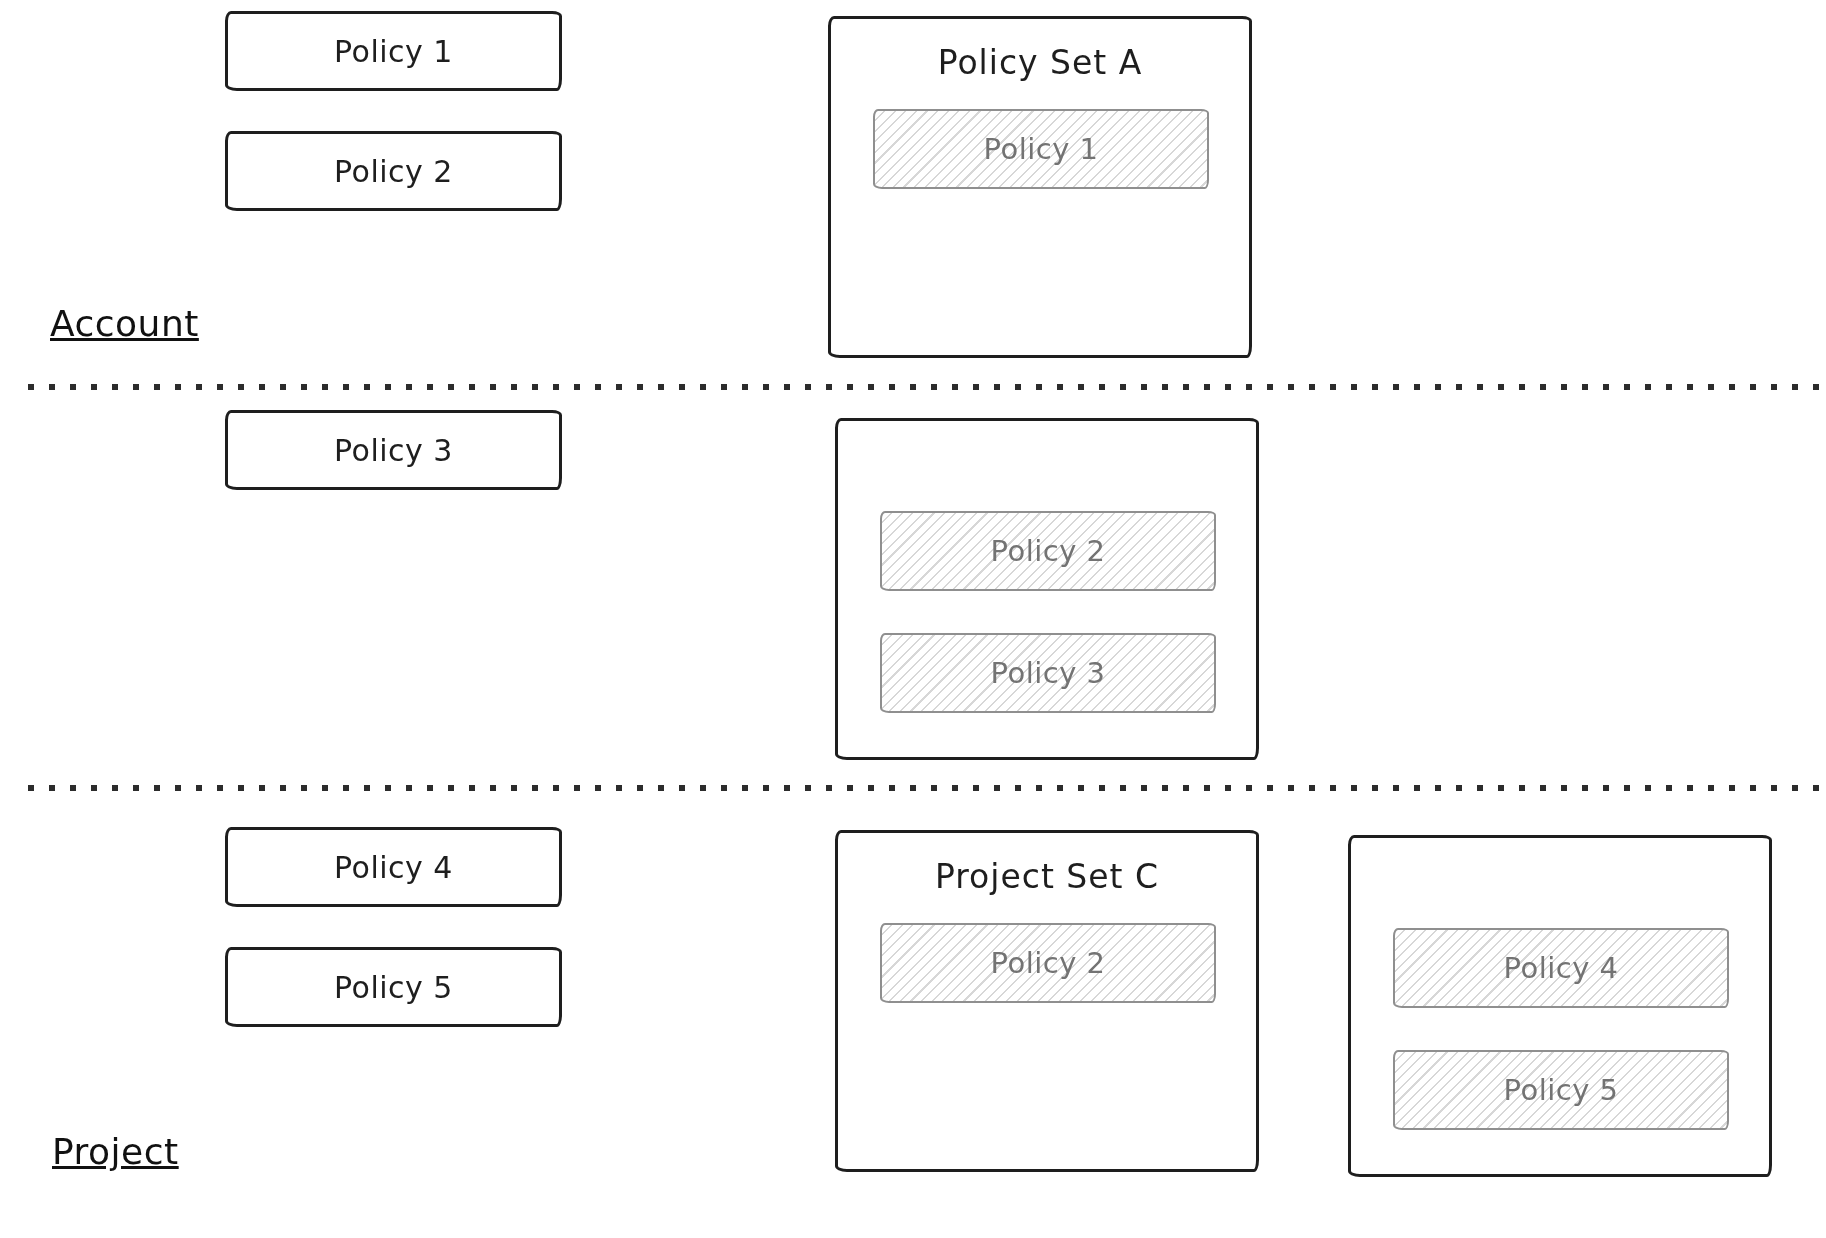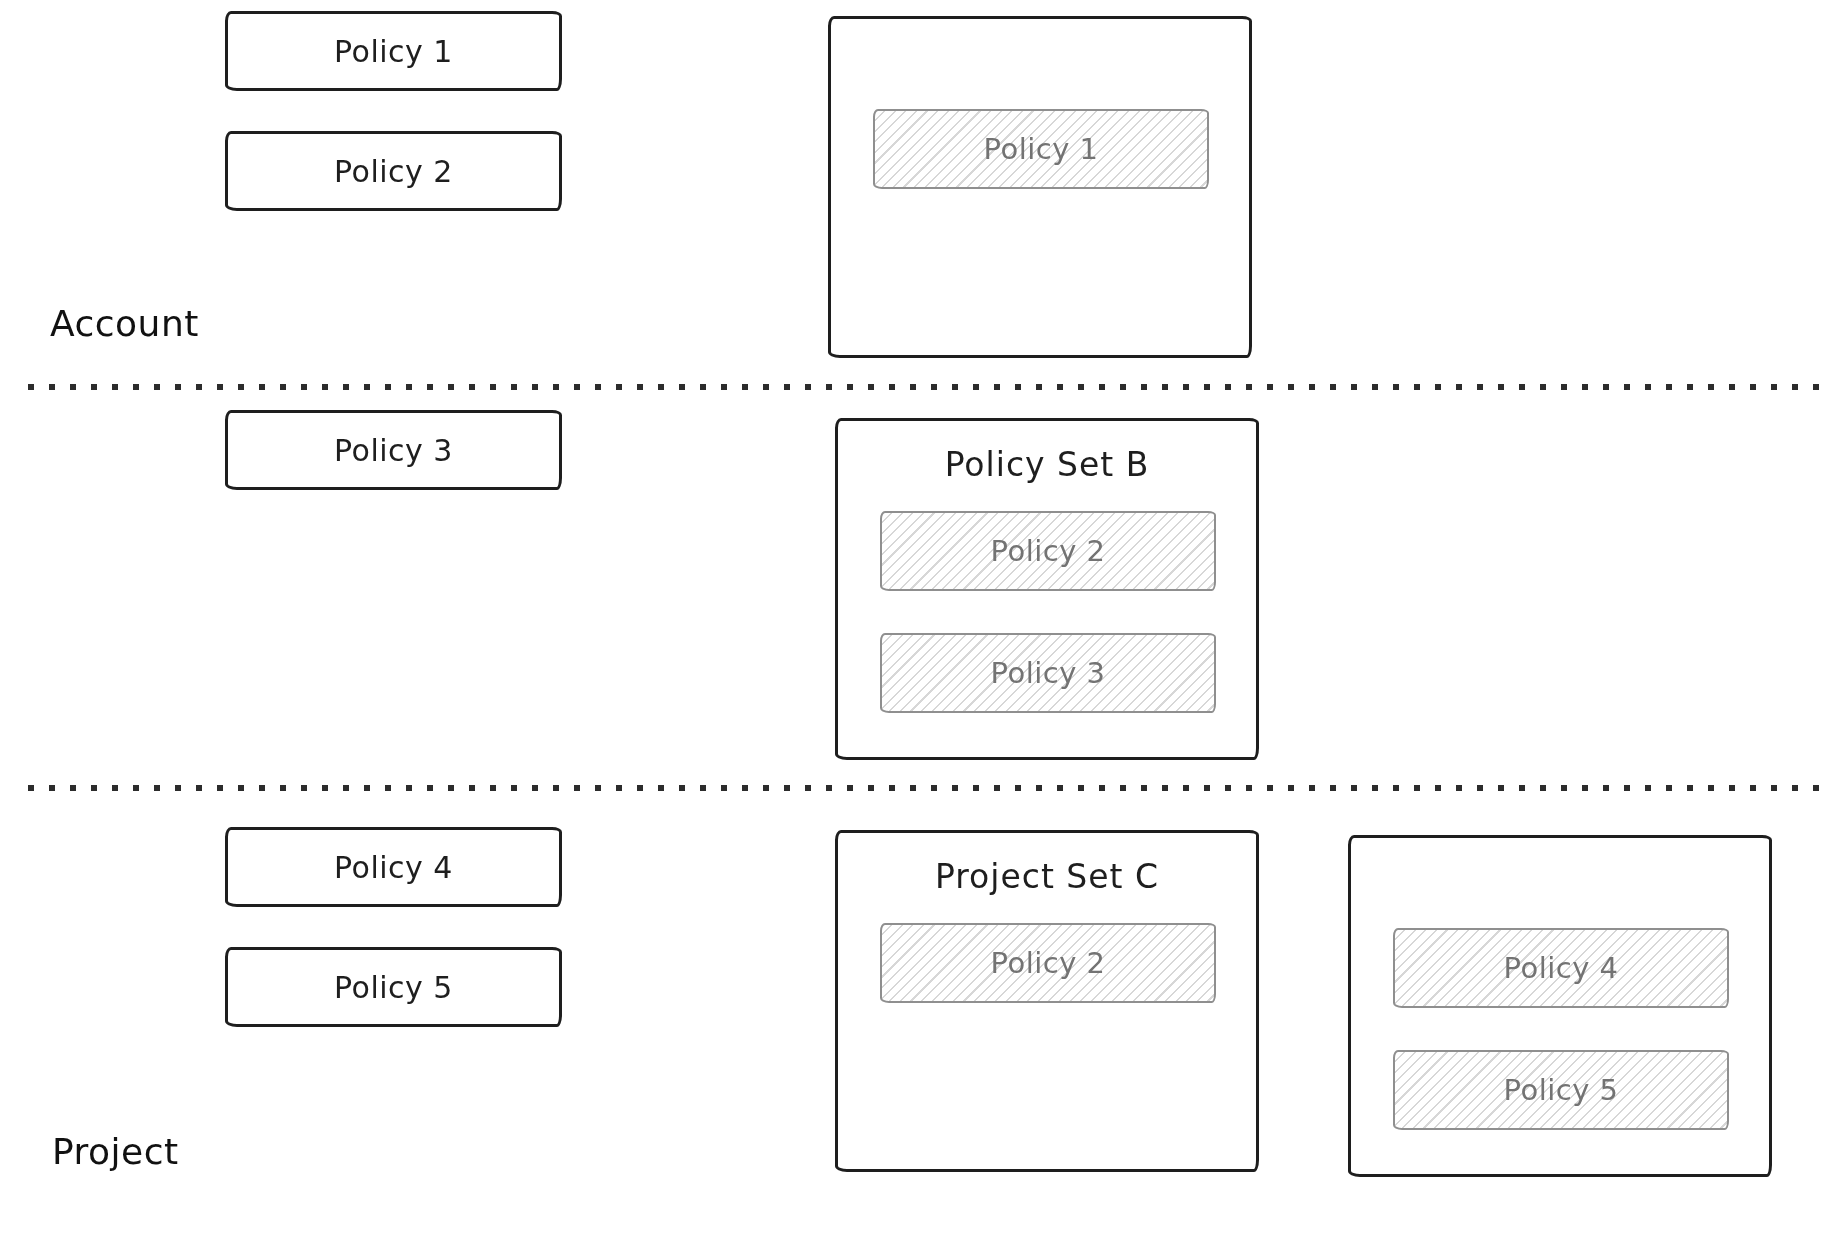--- a/index.html
+++ b/index.html
@@ -71,20 +71,21 @@
       #d7d7d7 7.5px
     );
   }
   .member.slot-1 { top: 90px; }
   .member.slot-2 { top: 212px; }
   .section-label {
     position: absolute;
     font-size: 36px;
     letter-spacing: 0.5px;
     color: #111111;
+    text-decoration: underline;
   }
   .tier-divider {
     position: absolute;
     left: 28px;
     right: 0;
     height: 6px;
     background: repeating-linear-gradient(
       90deg,
       #2c2c2c 0px, #2c2c2c 6px,
       rgba(0,0,0,0) 6px, rgba(0,0,0,0) 21px
@@ -94,31 +95,31 @@
 </head>
 <body>
 
 <div id="canvas">
 
   <div class="sketch-box policy-box" style="top:11px;">Policy 1</div>
 
   <div class="sketch-box policy-box" style="top:131px;">Policy 2</div>
 
   <div class="sketch-box policy-set" style="left:828px; top:16px;">
+    <div class="policy-set-title">Policy Set A</div>
     <div class="member slot-1">Policy 1</div>
   </div>
 
   <div class="section-label" style="left:50px; top:303px;">Account</div>
 
   <div class="tier-divider" style="top:384px;"></div>
 
   <div class="sketch-box policy-box" style="top:410px;">Policy 3</div>
 
   <div class="sketch-box policy-set" style="left:835px; top:418px;">
-    <div class="policy-set-title">Policy Set B</div>
     <div class="member slot-1">Policy 2</div>
     <div class="member slot-2">Policy 3</div>
   </div>
 
 
   <div class="tier-divider" style="top:785px;"></div>
 
   <div class="sketch-box policy-box" style="top:827px;">Policy 4</div>
 
   <div class="sketch-box policy-box" style="top:947px;">Policy 5</div>

